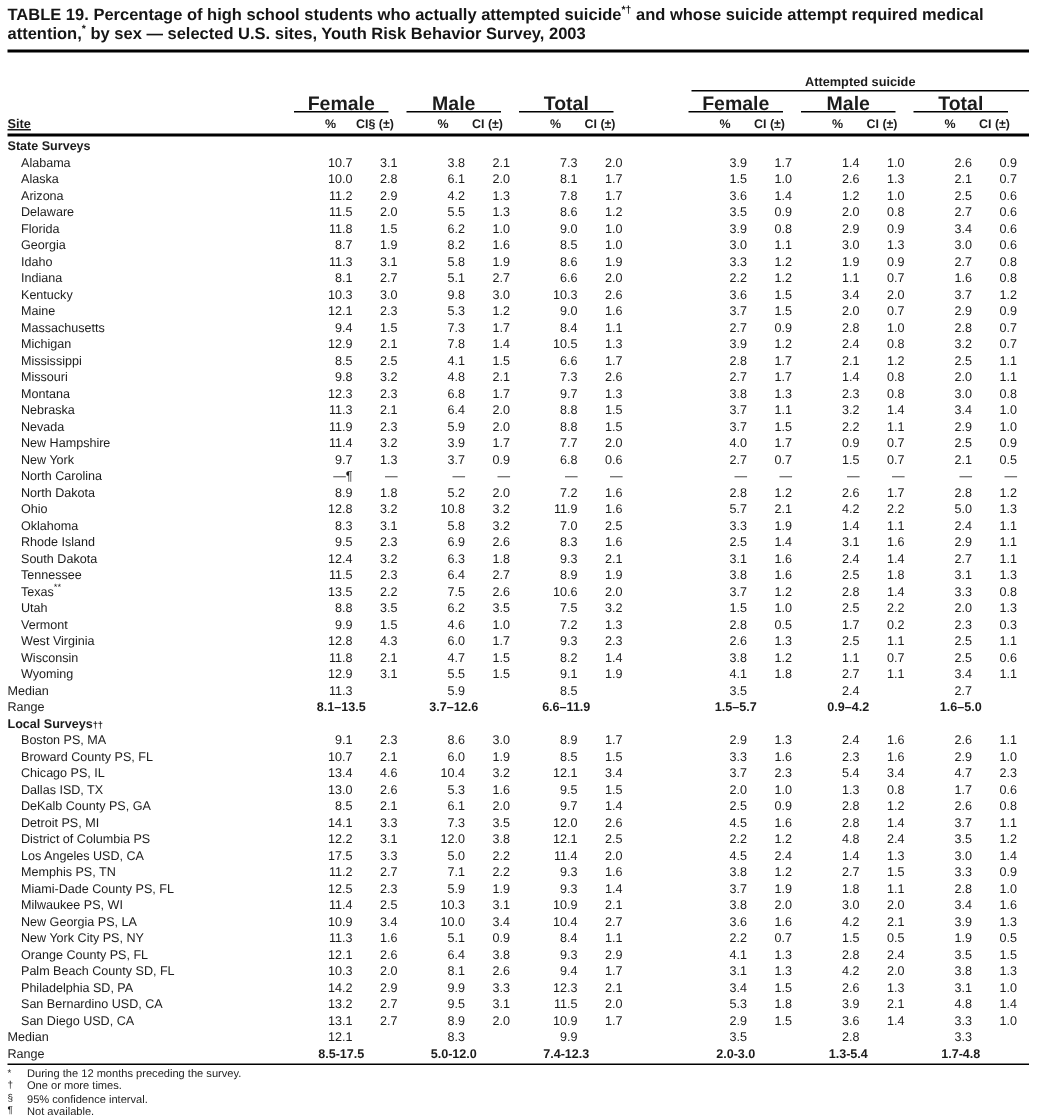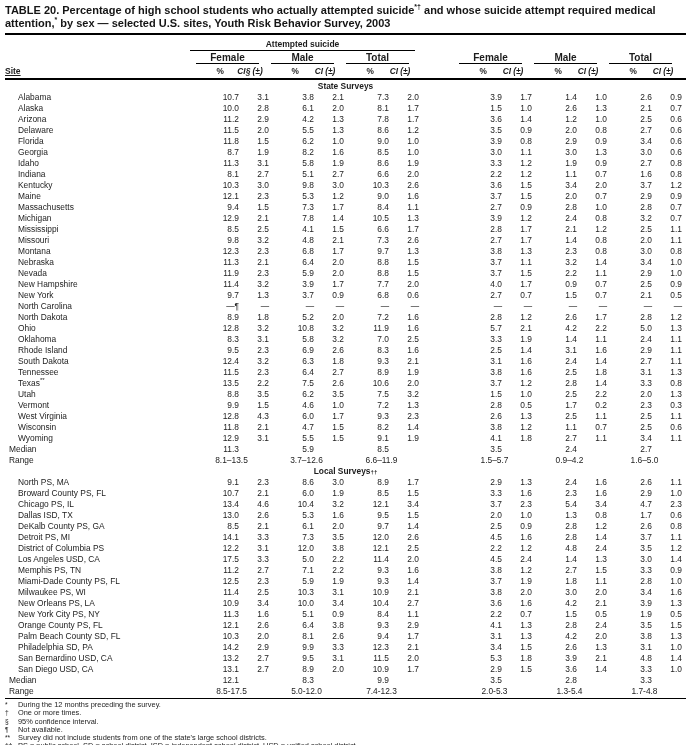--- a/index.html
+++ b/index.html
@@ -8,58 +8,58 @@
   .page{padding:4px 6px 0 5px;width:692px;}
   .title{font-weight:bold;font-size:11px;line-height:13px;color:#151515;}
   .title sup{font-size:7px;line-height:0;}
   .toprule{border-top:2px solid #000;margin-top:3px;}
   .midrule{border-top:2.6px solid #000;margin-top:1px;}
   .botrule{border-top:1.6px solid #000;margin-top:1px;margin-bottom:2px;}
 
   
   .hrow{display:flex;white-space:nowrap;align-items:flex-end;}
   .hsite{width:185px;flex:none;}
-  .hrow1{height:14px;margin-top:2px;}
+  .hrow1{height:14px;margin-top:13px;flex-direction:column;}
   .grp{width:225px;flex:none;border-bottom:1px solid #000;text-align:center;
        font-size:8.5px;font-weight:bold;line-height:12px;}
   .ggap{width:38px;flex:none;}
   .hrow2{height:13px;}
   .sgcell{width:75px;flex:none;}
   .sg-inner{display:block;margin:0 6px;border-bottom:1px solid #000;text-align:center;
-       font-size:10px;font-weight:bold;line-height:11.5px;}
+       font-size:13px;font-weight:bold;line-height:11.5px;}
   .hrow3{height:13px;font-weight:bold;font-size:8.3px;}
   .site-head{font-size:8.5px;line-height:12px;text-decoration:underline;}
   .colhead{line-height:12px;}
   .colhead.pct{width:45px;flex:none;text-align:right;padding-right:11px;}
-  .colhead.ci{width:30px;flex:none;text-align:center;font-style:italic;}
+  .colhead.ci{width:30px;flex:none;text-align:center;}
 
   
   #table-body{margin-top:1px;}
-  .row{display:flex;height:11px;line-height:11px;font-size:8.4px;white-space:nowrap;align-items:baseline;justify-content:center;}
+  .row{display:flex;height:11px;line-height:11px;font-size:8.4px;white-space:nowrap;align-items:baseline;}
   .section-label{font-weight:bold;}
   sup.sup{font-size:6.2px;line-height:0;}
   .site{width:185px;flex:none;padding-left:9px;overflow:hidden;}
   .stat-label{width:185px;flex:none;}
   .cell{flex:none;text-align:right;}
   .cell.pct{width:45px;}
   .cell.ci{width:30px;}
-  .cell.range-cell{width:75px;text-align:center;}
+  .cell.range-cell{width:75px;text-align:center;font-weight:bold;}
   .gapL{margin-left:38px;}
 
   
   #footnotes{margin-top:2px;}
   .fnote{font-size:7.4px;line-height:8.3px;white-space:nowrap;}
   .fsym{display:inline-block;width:13px;flex:none;font-size:6.6px;vertical-align:top;}
 </style>
 </head>
 <body>
 
 <div class="page">
 
-  <div class="title"><span>TABLE 20. Percentage of high school students who actually attempted suicide</span><sup>*†</sup><span> and whose suicide attempt required medical attention,</span><sup>*</sup><span> by sex — selected U.S. sites, Youth Risk Behavior Survey, 2003</span></div>
+  <div class="title"><span>TABLE 19. Percentage of high school students who actually attempted suicide</span><sup>*†</sup><span> and whose suicide attempt required medical attention,</span><sup>*</sup><span> by sex — selected U.S. sites, Youth Risk Behavior Survey, 2003</span></div>
 
   <div class="toprule"></div>
 
   <div class="hrow hrow1">
     <div class="hsite"></div>
     <div class="grp"><span>Attempted suicide</span></div>
     <div class="ggap"></div>
   </div>
 
   <div class="hrow hrow2" id="hrow2">
@@ -607,21 +607,21 @@
         <span class="cell range-cell">6.6–11.9</span>
         <span class="cell range-cell gapL">1.5–5.7</span>
         <span class="cell range-cell">0.9–4.2</span>
         <span class="cell range-cell">1.6–5.0</span>
       </div>
       <div class="row">
         <span class="section-label">Local Surveys</span>
         <sup class="sup section-label">††</sup>
       </div>
       <div class="row">
-        <span class="site"><span>North PS, MA</span></span>
+        <span class="site"><span>Boston PS, MA</span></span>
         <span class="cell pct">9.1</span>
         <span class="cell ci">2.3</span>
         <span class="cell pct">8.6</span>
         <span class="cell ci">3.0</span>
         <span class="cell pct">8.9</span>
         <span class="cell ci">1.7</span>
         <span class="cell pct gapL">2.9</span>
         <span class="cell ci">1.3</span>
         <span class="cell pct">2.4</span>
         <span class="cell ci">1.6</span>
@@ -772,21 +772,21 @@
         <span class="cell pct">10.9</span>
         <span class="cell ci">2.1</span>
         <span class="cell pct gapL">3.8</span>
         <span class="cell ci">2.0</span>
         <span class="cell pct">3.0</span>
         <span class="cell ci">2.0</span>
         <span class="cell pct">3.4</span>
         <span class="cell ci">1.6</span>
       </div>
       <div class="row">
-        <span class="site"><span>New Orleans PS, LA</span></span>
+        <span class="site"><span>New Georgia PS, LA</span></span>
         <span class="cell pct">10.9</span>
         <span class="cell ci">3.4</span>
         <span class="cell pct">10.0</span>
         <span class="cell ci">3.4</span>
         <span class="cell pct">10.4</span>
         <span class="cell ci">2.7</span>
         <span class="cell pct gapL">3.6</span>
         <span class="cell ci">1.6</span>
         <span class="cell pct">4.2</span>
         <span class="cell ci">2.1</span>
@@ -896,21 +896,21 @@
         <span class="cell pct">2.8</span>
         <span class="cell ci"></span>
         <span class="cell pct">3.3</span>
         <span class="cell ci"></span>
       </div>
       <div class="row">
         <span class="stat-label">Range</span>
         <span class="cell range-cell">8.5-17.5</span>
         <span class="cell range-cell">5.0-12.0</span>
         <span class="cell range-cell">7.4-12.3</span>
-        <span class="cell range-cell gapL">2.0-5.3</span>
+        <span class="cell range-cell gapL">2.0-3.0</span>
         <span class="cell range-cell">1.3-5.4</span>
         <span class="cell range-cell">1.7-4.8</span>
       </div>
     </div>
 
   <div class="botrule"></div>
 
   <div id="footnotes">
       <div class="fnote"><span class="fsym">*</span><span class="ftext">During the 12 months preceding the survey.</span></div>
       <div class="fnote"><span class="fsym">†</span><span class="ftext">One or more times.</span></div>

